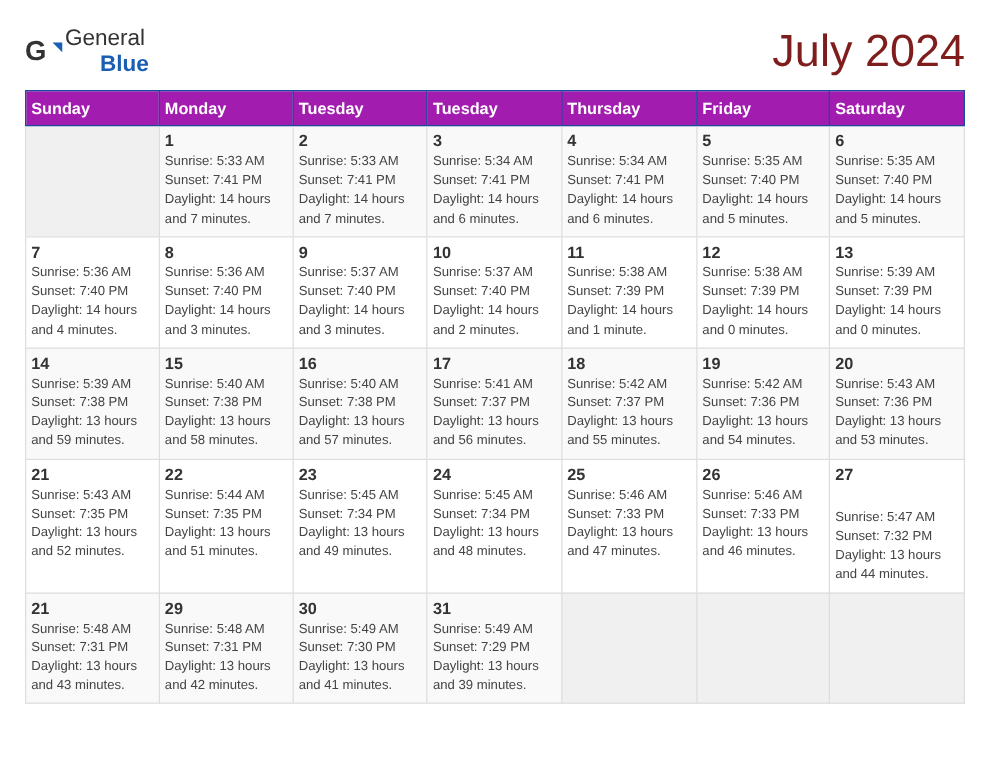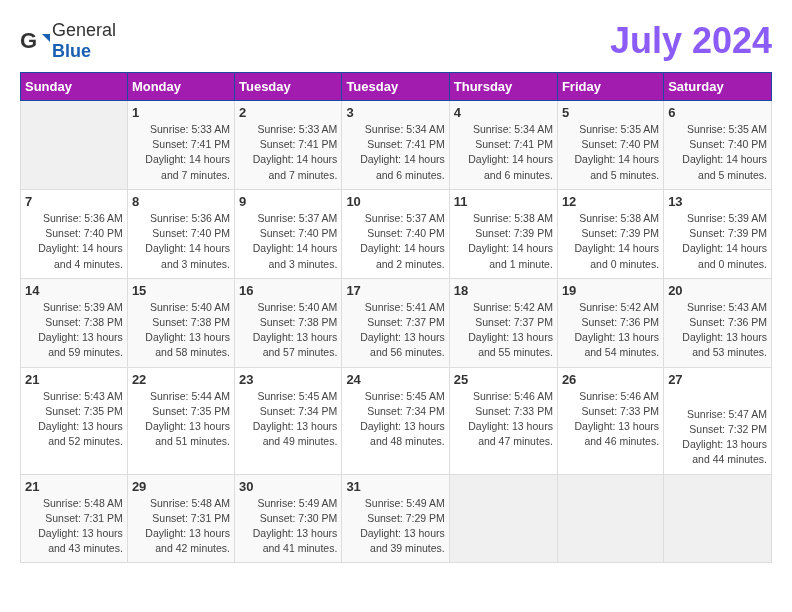--- a/index.html
+++ b/index.html
@@ -23,22 +23,22 @@
     .logo-icon {
       width: 30px;
       height: 30px;
       margin-right: 2px;
     }
     .title-block {
       text-align: right;
     }
     .title-month {
       font-size: 36px;
-      font-weight: bold;
-      color: #8b5cf6;
+      font-weight: normal;
+      color: #7f1d1d;
     }
     .title-location {
       font-size: 16px;
       color: #555;
     }
     table {
       width: 100%;
       border-collapse: collapse;
       font-size: 11px;
     }
@@ -73,38 +73,37 @@
       font-size: 13px;
       font-weight: bold;
       color: #333;
       display: block;
       margin-bottom: 2px;
     }
     .day-info {
       color: #444;
       font-size: 10.5px;
       line-height: 1.45;
-      text-align: right;
     }
     .empty-cell {
       background: #f0f0f0;
     }
   </style>
 </head>
 <body>
 
 <div class="header">
   <div class="logo">
     <svg class="logo-icon" viewBox="0 0 30 30" xmlns="http://www.w3.org/2000/svg">
       <text x="0" y="22" font-size="22" font-weight="bold" fill="#333">G</text>
       <polygon points="22,8 30,8 30,16" fill="#1a5fb4"></polygon>
     </svg>
     <div>
       <span style="font-size:18px;font-weight:normal;color:#333;">General</span><br>
-      <span style="font-size:18px;font-weight:bold;color:#1a5fb4;">Blue</span>
+      <span style="font-size:18px;font-weight:bold;color:#1a5fb4;margin-left:28px;">Blue</span>
     </div>
   </div>
   <div class="title-block">
     <div class="title-month">July 2024</div>
   </div>
 </div>
 
 <table>
   <thead>
     <tr>

